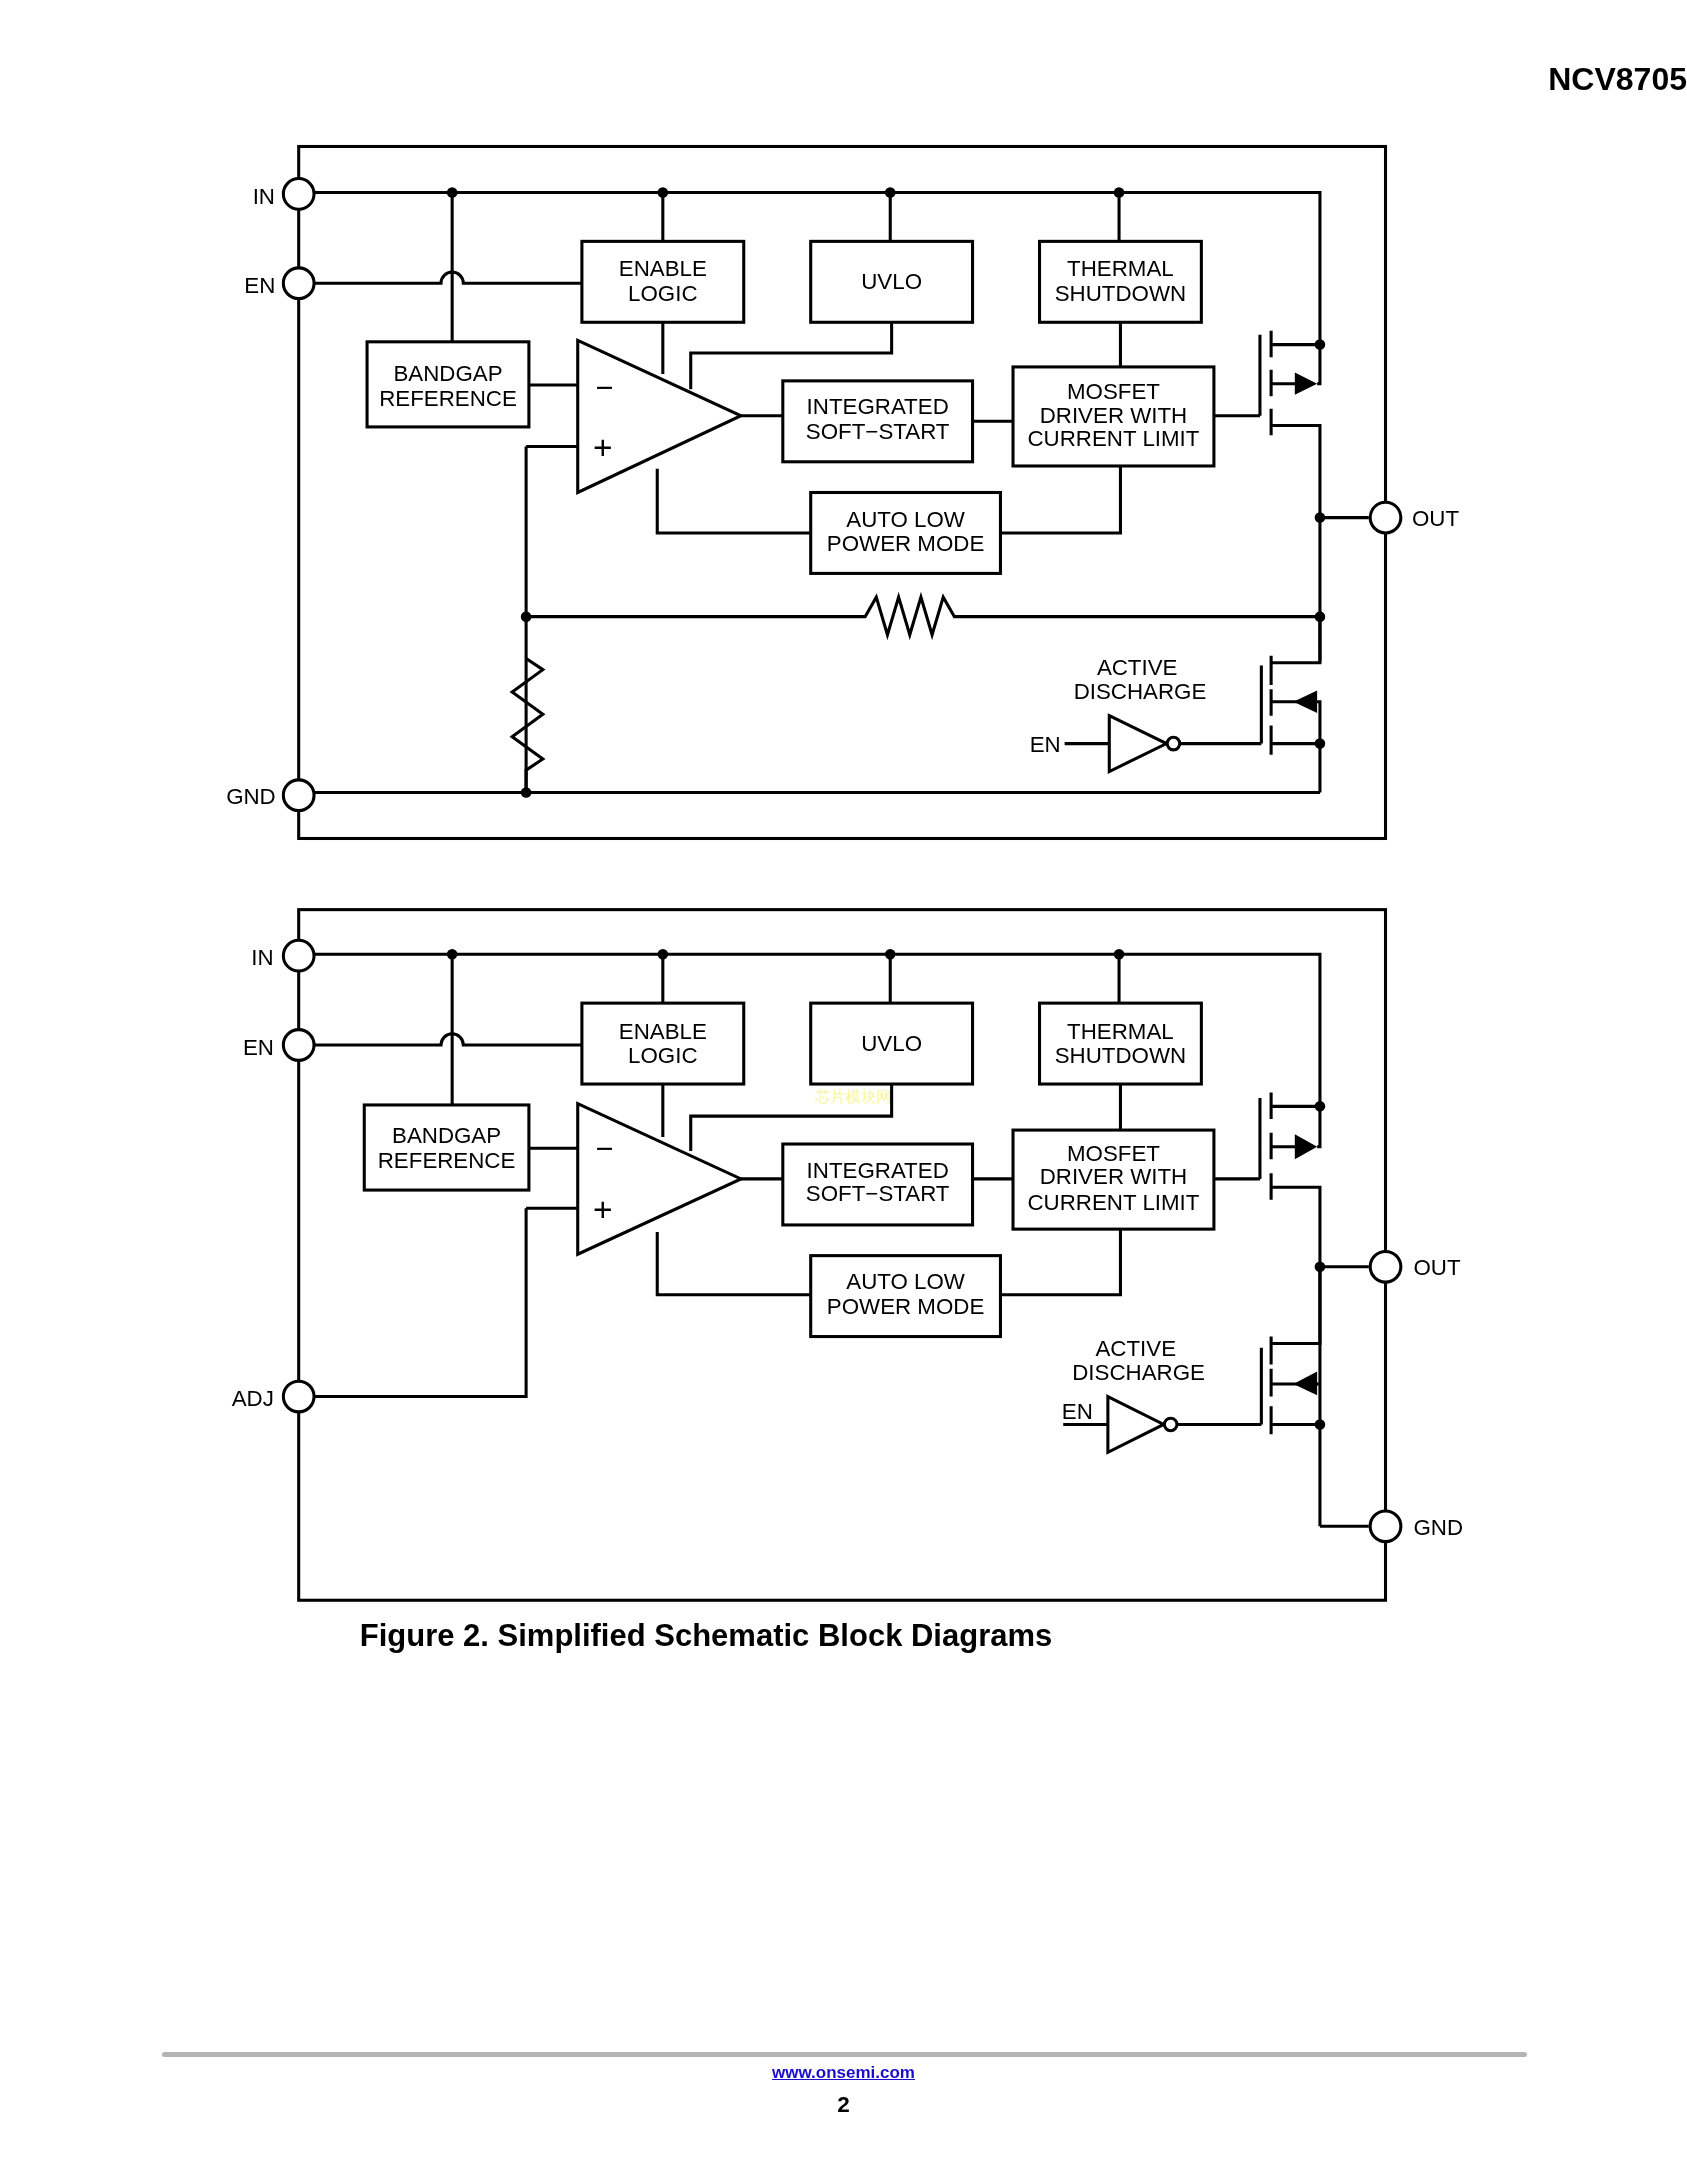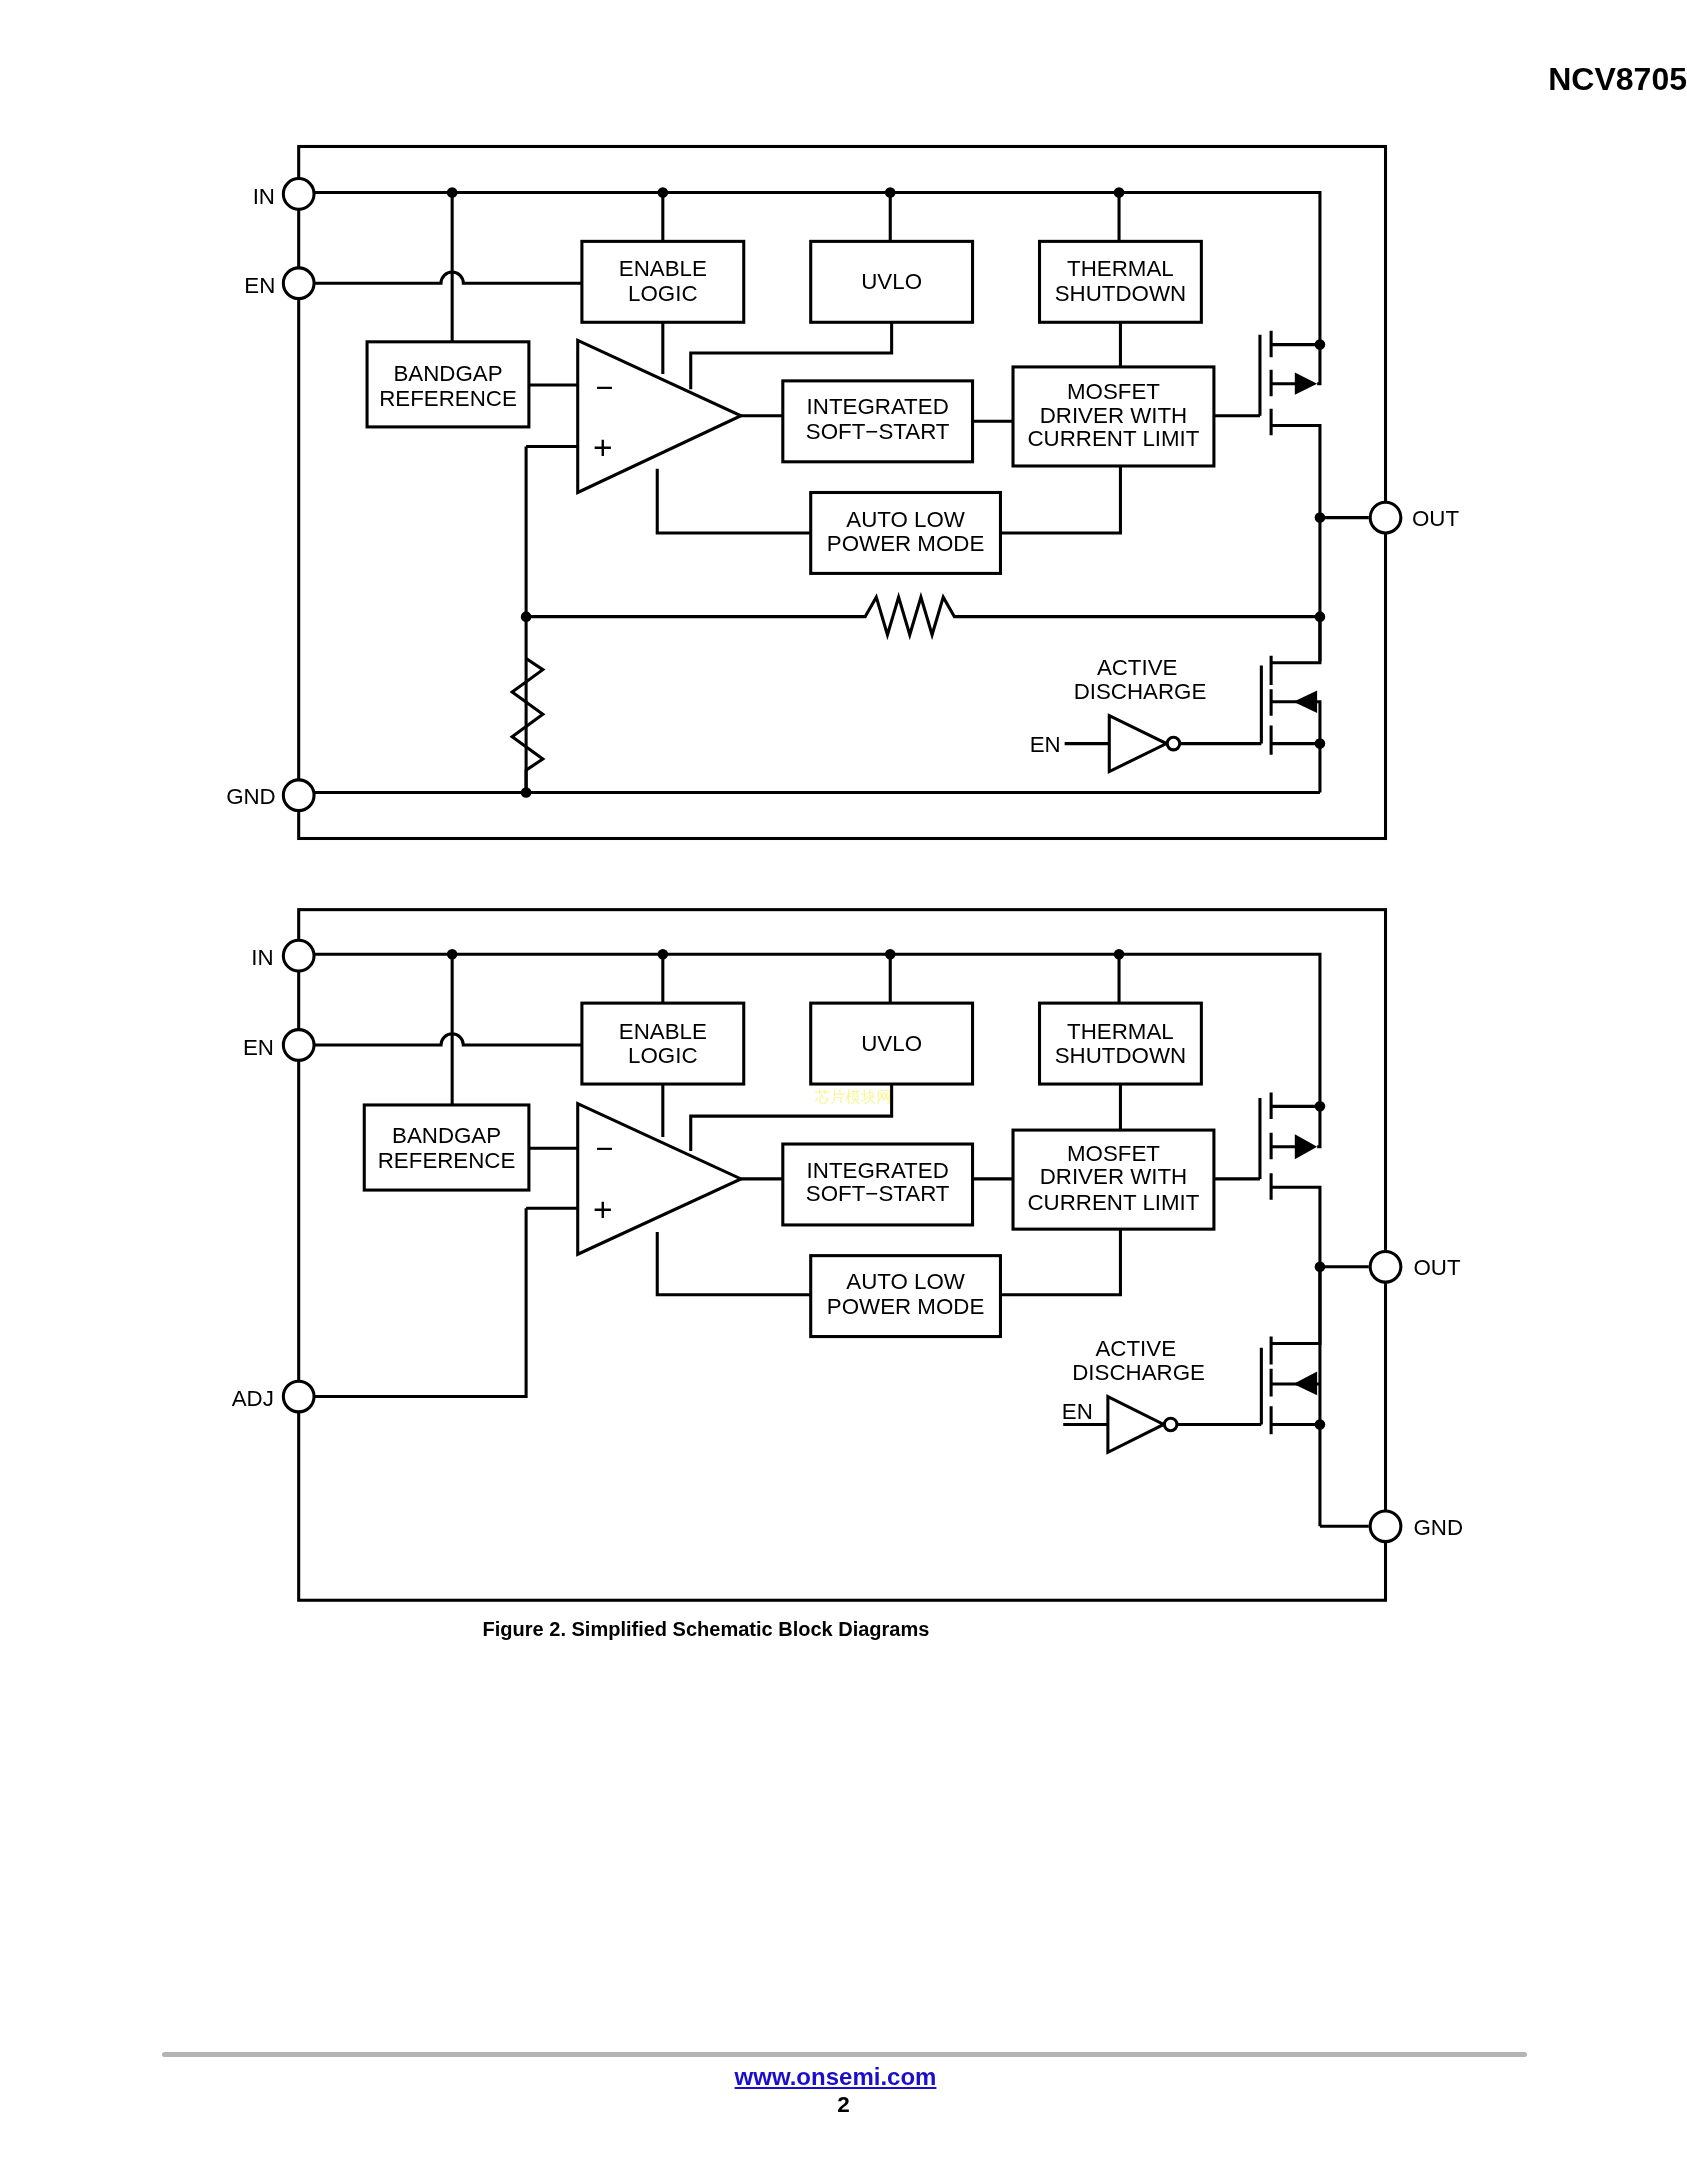--- a/index.html
+++ b/index.html
@@ -1,20 +1,20 @@
 <!DOCTYPE html>
 <html style="font-size:10.6px"><head>
 <meta charset="utf-8">
 <style>
   html, body { margin: 0; padding: 0; background: #ffffff; }
   body { width: 1687px; height: 2183px; position: relative; overflow: hidden; font-family: "Liberation Sans", sans-serif; }
   #page-title { position: absolute; left: 0; width: 1687px; top: 61px; text-align: right; font-weight: bold; font-size: 32px; color: #000; }
-  #caption { position: absolute; left: 0; width: 1412px; top: 1618px; text-align: center; font-weight: bold; font-size: 20px; color: #000; }
+  #caption { position: absolute; left: 0; width: 1412px; top: 1618px; text-align: center; font-weight: bold; font-size: 31px; color: #000; }
   #footer-rule { position: absolute; left: 162px; top: 2052px; width: 1365px; height: 5.3px; background: #b4b4b4; border-radius: 2.6px; }
-  #footer-link { position: absolute; left: 0; width: 1671px; top: 2063px; text-align: center; font-weight: bold; font-size: 24px; }
+  #footer-link { position: absolute; left: 8px; width: 1671px; top: 2063px; text-align: center; font-weight: bold; font-size: 17px; }
   #footer-link a { color: #1a0dcc; text-decoration: underline; }
   #page-number { position: absolute; left: 0; width: 1687px; top: 2092px; text-align: center; font-weight: bold; font-size: 22.5px; color: #000; }
   svg.diagram { position: absolute; left: 0; top: 0; }
   svg text { font-family: "Liberation Sans", sans-serif; fill: #000; }
   .w { stroke: #000; stroke-width: 2.2; fill: none; }
   .box { stroke: #000; stroke-width: 2.2; fill: #fff; }
   .pin { stroke: #000; stroke-width: 2.2; fill: #fff; }
   .dot { fill: #000; }
   .lbl { font-size: 16px; text-anchor: middle; }
   .pinlbl { font-size: 16px; }

